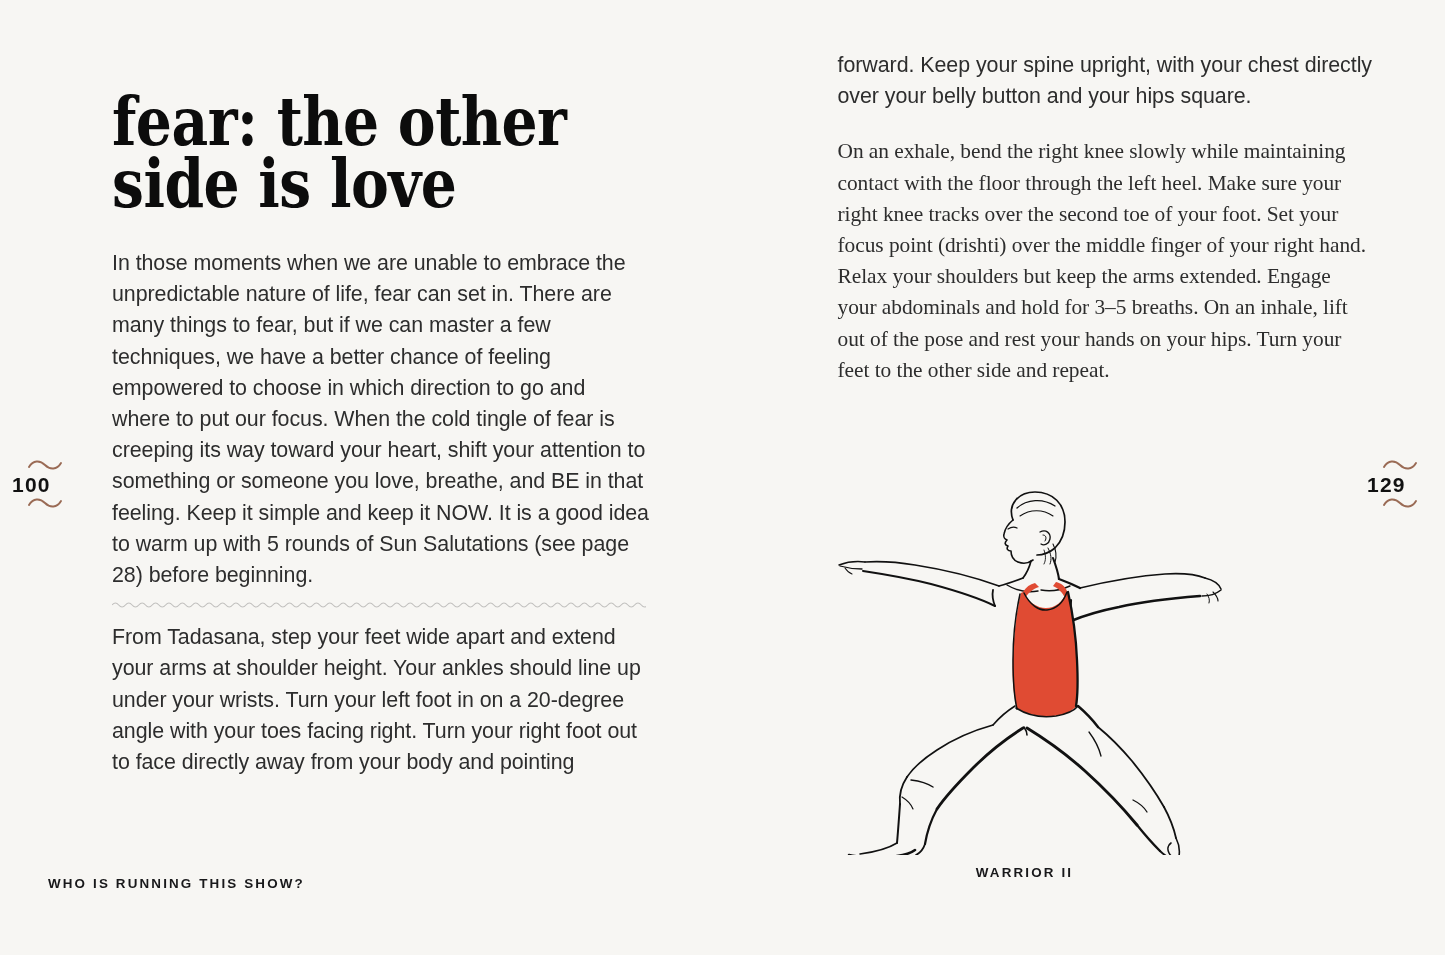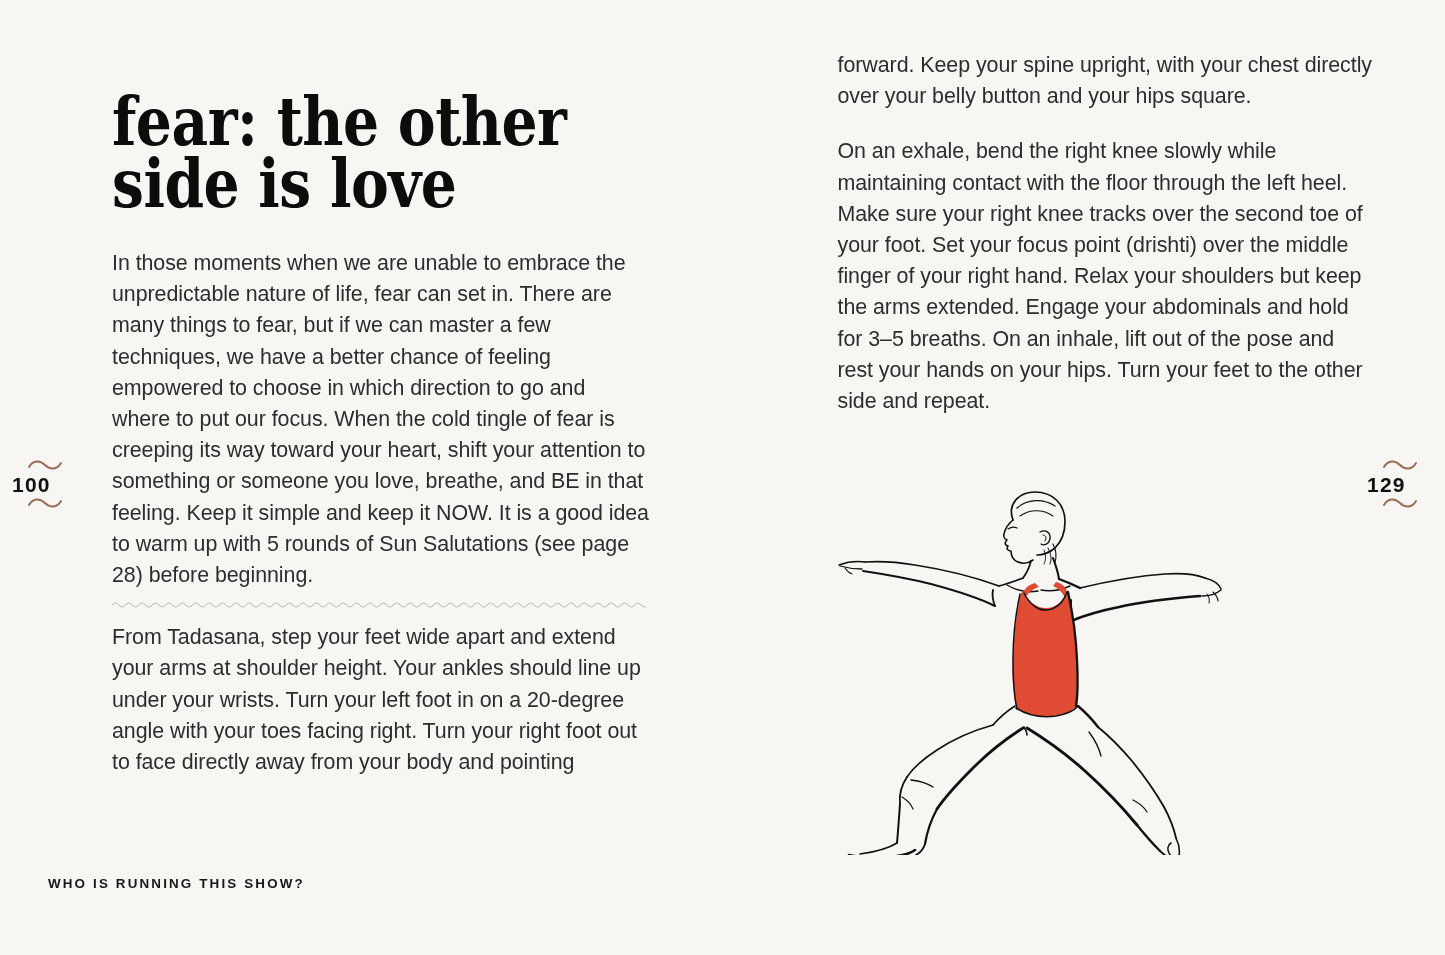--- a/index.html
+++ b/index.html
@@ -61,21 +61,21 @@
   
   .body-text {
     font-family: "Liberation Sans", sans-serif;
     font-size: 21.4px;
     line-height: 31.2px;
     color: #2d2d2d;
     margin: 0;
     letter-spacing: -0.05px;
     font-weight: 400;
   }
-  .body-text + .body-text { margin-top: 24px; }
+  .body-text + .body-text { margin-top: 24px; font-family: Liberation Serif, serif; }
 
   .left-intro { margin-top: 44px; }
 
   
   .pose-heading {
     margin: 34px 0 0 0;
     font-family: "Liberation Sans", sans-serif;
     font-size: 21.2px;
     line-height: 28px;
     font-weight: 400;
@@ -313,17 +313,18 @@
           <path d="M333 371 C 337 375, 340 377, 343 377" stroke-width="1.8"></path>
 
           <path d="M262 252 C 268 260, 272 268, 274 276" stroke-width="1.3"></path>
 
           <path d="M306 320 C 312 323, 317 327, 320 332" stroke-width="1.3"></path>
 
           <path d="M197 247 C 199 250, 200 252, 200 255" stroke-width="1.6"></path>
         </g>
       </svg>
 
+      <div class="figure-caption">WARRIOR II</div>
     </div>
 
   </div>
 
 </div>
 
 </body></html>

